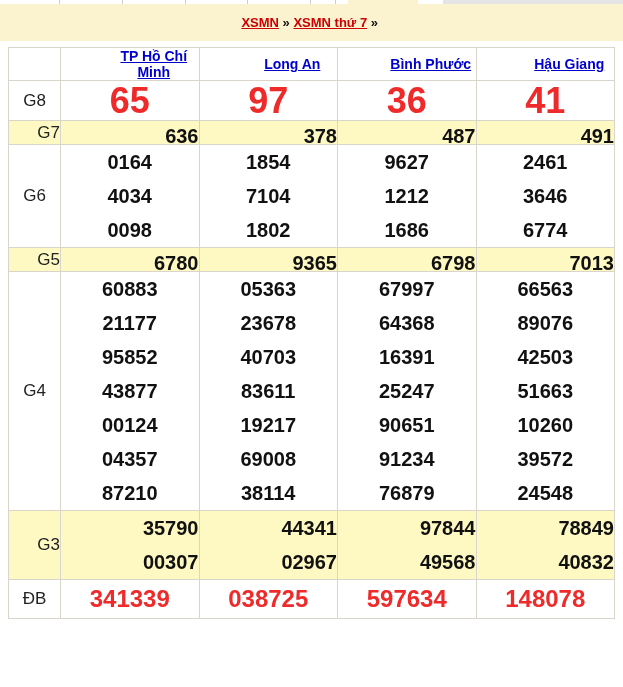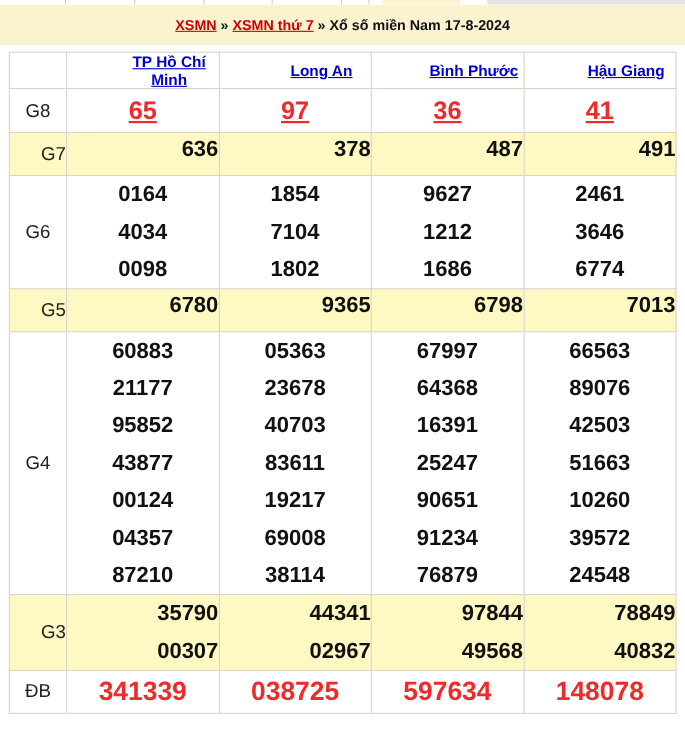--- a/index.html
+++ b/index.html
@@ -68,26 +68,25 @@
     color: #222222;
   }
   tr.shaded td { background: #fef9c3; text-align: right; }
   .line {
     font-weight: bold;
     color: #111111;
     font-size: 20px;
     height: 34px;
     line-height: 34px;
   }
-  tr.single .line { height: 38px; line-height: 30px; }
+  tr.single .line { height: 23px; line-height: 30px; }
   tr.row-g8 .line {
     height: 39px; line-height: 39px;
-    font-size: 23px;
+    font-size: 36px;
     color: #ee2a2a;
-    text-decoration: underline;
   }
   tr.row-db .line {
     height: 38px; line-height: 38px;
     font-size: 24px;
     color: #ee2a2a;
   }
 </style>
 </head>
 <body>
 
@@ -96,21 +95,21 @@
   <div class="tsdiv" style="left:122px"></div>
   <div class="tsdiv" style="left:185px"></div>
   <div class="tsdiv" style="left:247px"></div>
   <div class="tsdiv" style="left:310px"></div>
   <div class="tsdiv" style="left:335px"></div>
   <div class="ts-active"></div>
   <div class="ts-gray"></div>
 </div>
 
 <div class="titlebar">
-  <a>XSMN</a><span> » </span><a>XSMN thứ 7</a><span> » </span><span>Xổ số miền Nam 17-8-2024</span>
+  <a>XSMN</a><span> » </span><a>XSMN thứ 7</a><span> » </span>
 </div>
 
 <table class="results">
     <colgroup>
       <col style="width: 52px;">
       <col>
       <col>
       <col>
       <col>
     </colgroup>

